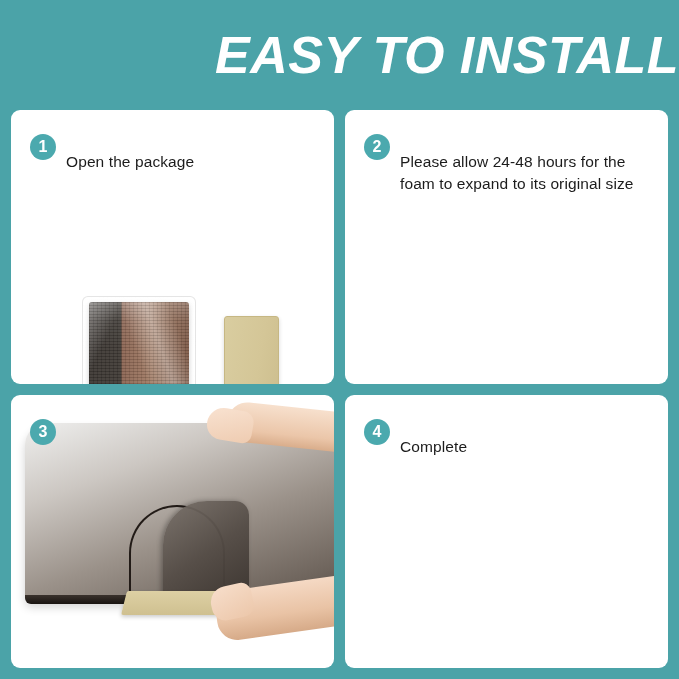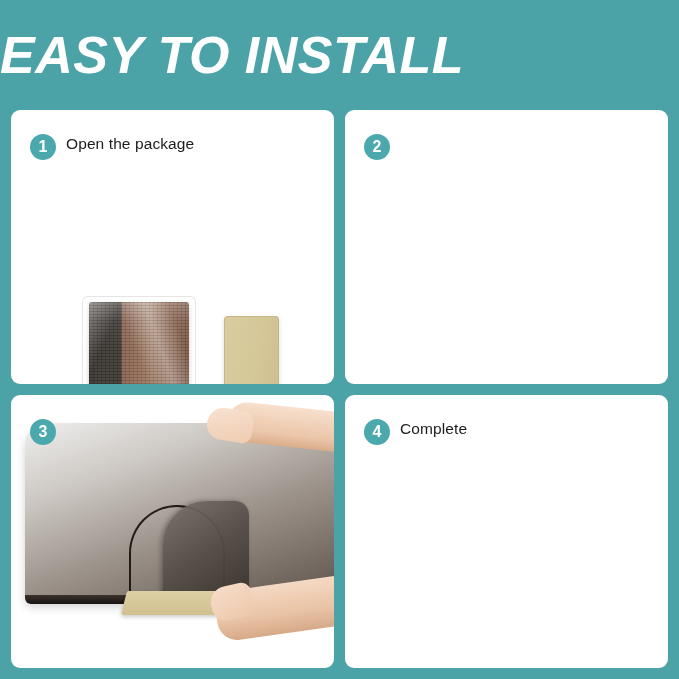--- a/index.html
+++ b/index.html
@@ -10,21 +10,21 @@
   }
   .infographic{
     position:relative;width:679px;height:679px;
     background:#4ba3a8;
     box-sizing:border-box;
     display:flex;flex-direction:column;
   }
   
   .header{
     height:110px;flex:0 0 110px;
-    display:flex;align-items:center;justify-content:flex-start;
+    display:flex;align-items:center;justify-content:flex-end;
   }
   .header-title{
     color:#ffffff;
     font-size:52px;
     font-weight:bold;
     font-style:italic;
     letter-spacing:0.5px;
     line-height:1;
     white-space:nowrap;
     text-align:center;
@@ -63,20 +63,21 @@
     display:flex;align-items:center;justify-content:center;
     line-height:1;
     margin-top:1px;
   }
   .card-title{
     color:#1c1c1c;
     font-size:15.5px;
     line-height:1.42;
     letter-spacing:0.1px;
     max-width:235px;
+    margin-top:18px;
   }
   
   .art{position:absolute;inset:0;overflow:hidden;}
 
   
   .pkg{
     position:absolute;left:78px;top:192px;width:100px;height:166px;
     background:
       linear-gradient(90deg,
         #3b3632 0%, #3f3a35 32%,
@@ -209,20 +210,21 @@
 
         
         
 
         
         
 
       </div>
       <div class="card-head">
         <div class="badge">2</div>
+        <div class="card-title">Please allow 24-48 hours for the foam to expand to its original size</div>
       </div>
     </div>
 
     <div class="card">
       <div class="art">
         <div class="p3-body"></div>
         <div class="p3-edge"></div>
         <div class="p3-archhole"></div>
         <div class="p3-flap"></div>
         <div class="p3-plate"></div>

